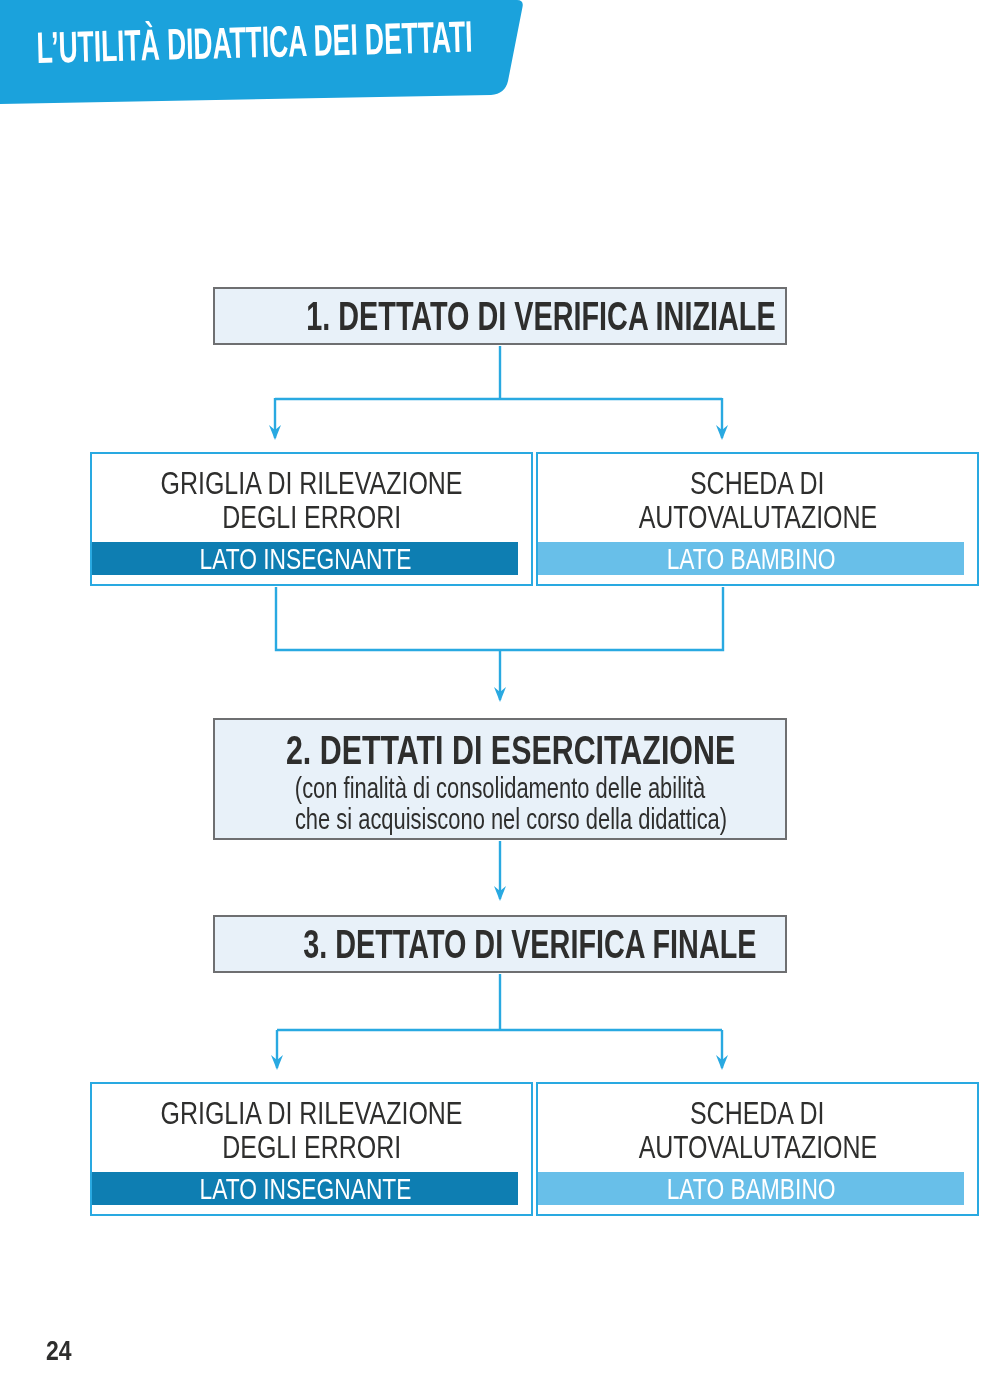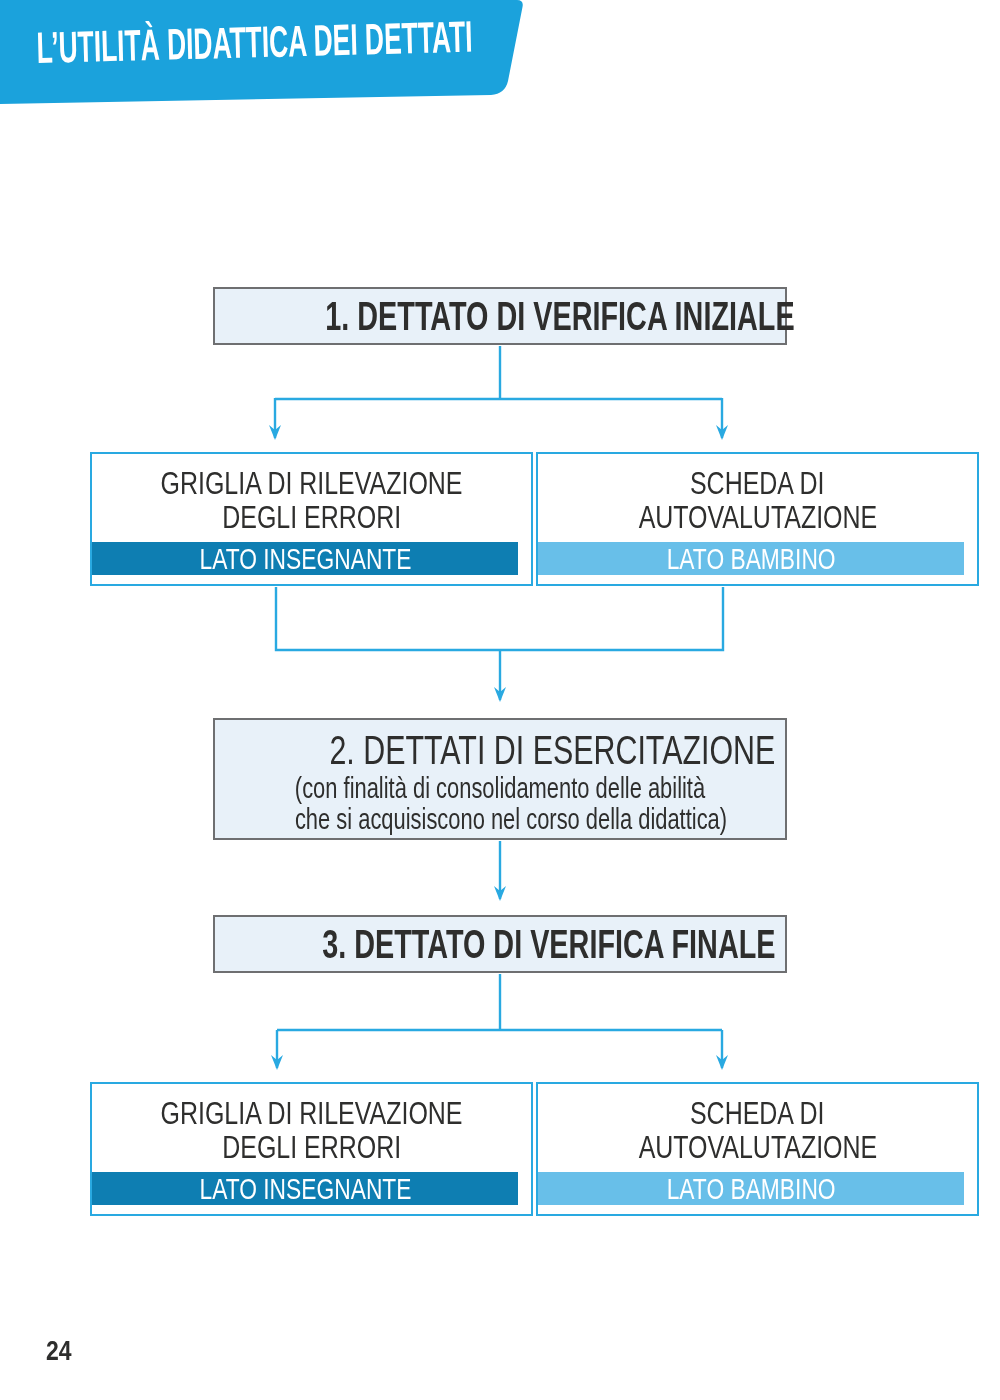--- a/index.html
+++ b/index.html
@@ -37,23 +37,23 @@
 
   
   .step-box {
     position:absolute; left:213px; width:574px; box-sizing:border-box;
     background:var(--box-fill, #e8f1f9); border:2px solid var(--box-border, #6e6f71);
     text-align:center;
   }
   #step1 { top:287px; height:58px; }
   #step2 { top:718px; height:122px; }
   #step3 { top:915px; height:58px;text-align:right; }
-  .step-label { font-size:40px; font-weight:bold; line-height:54px;padding-left:19px; }
+  .step-label { font-size:40px; font-weight:bold; line-height:54px; }
   .step-label .cx { transform:scaleX(0.72); transform-origin:center; }
-  .step2-title { font-size:40px; font-weight:normal; line-height:44px; margin-top:8px;padding-left:44px; }
+  .step2-title { font-size:40px; font-weight:bold; line-height:44px; margin-top:8px; }
   .step2-title .cx { transform:scaleX(0.76); transform-origin:center; }
   .step2-sub { font-size:30px; line-height:31px; }
   .step2-sub .cx { transform:scaleX(0.73); transform-origin:center; }
 
   
   .side-box {
     position:absolute; width:443px; height:134px; box-sizing:border-box;
     background:#ffffff; border:2px solid var(--side-border, #29a9e1); text-align:center;
   }
   .side-box.pos-top-left     { left:90px;  top:452px; }

